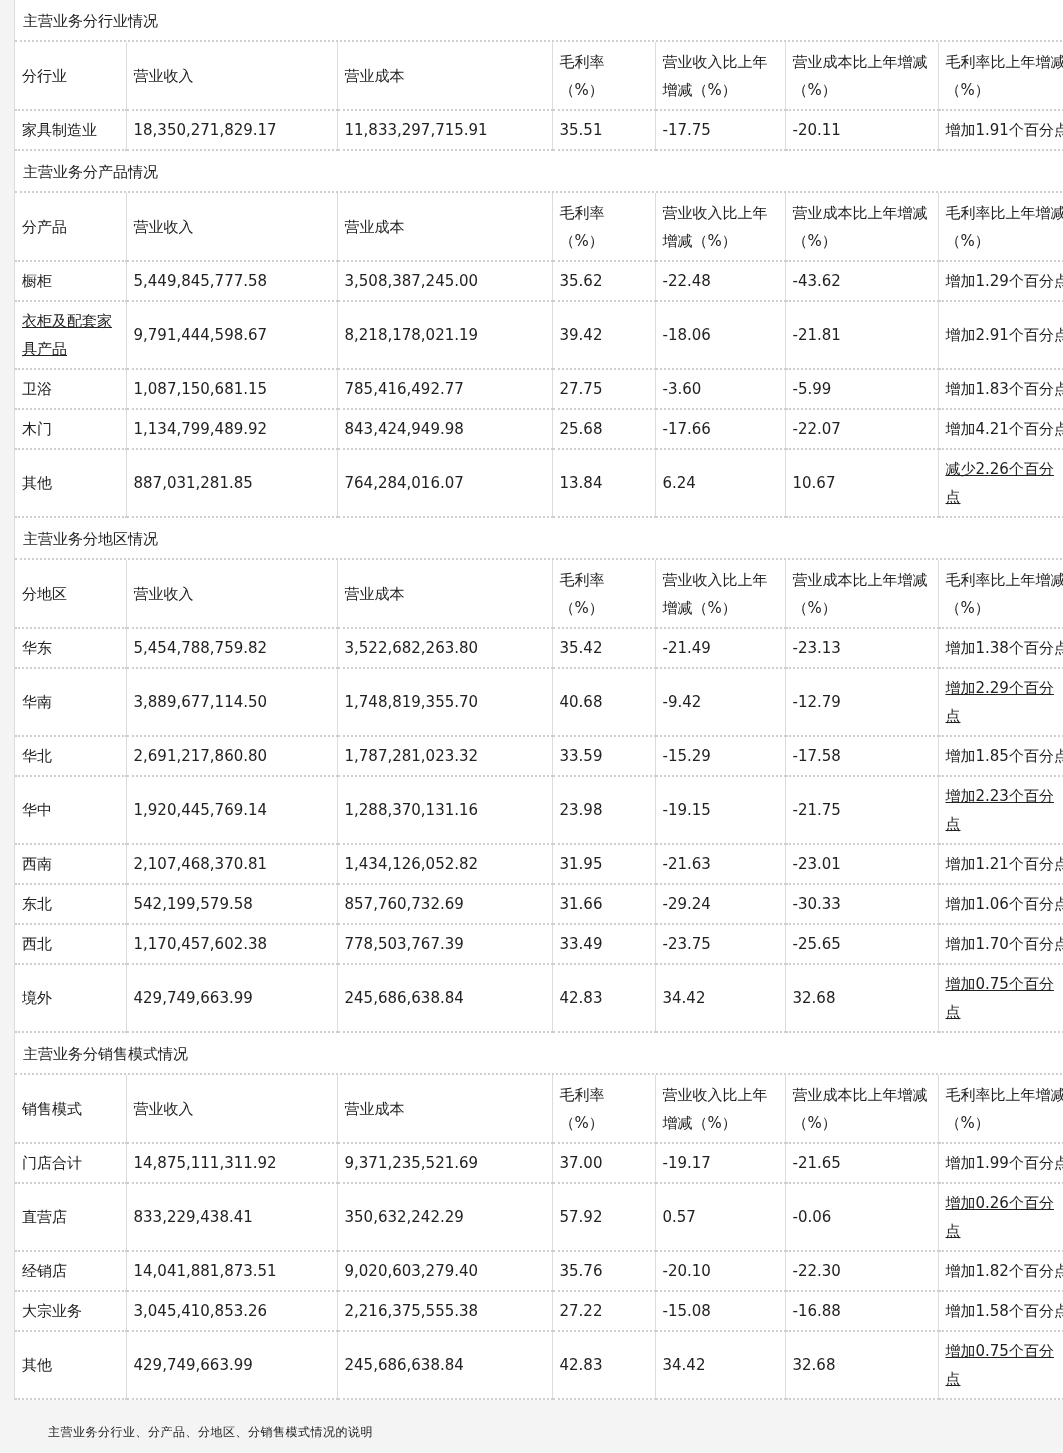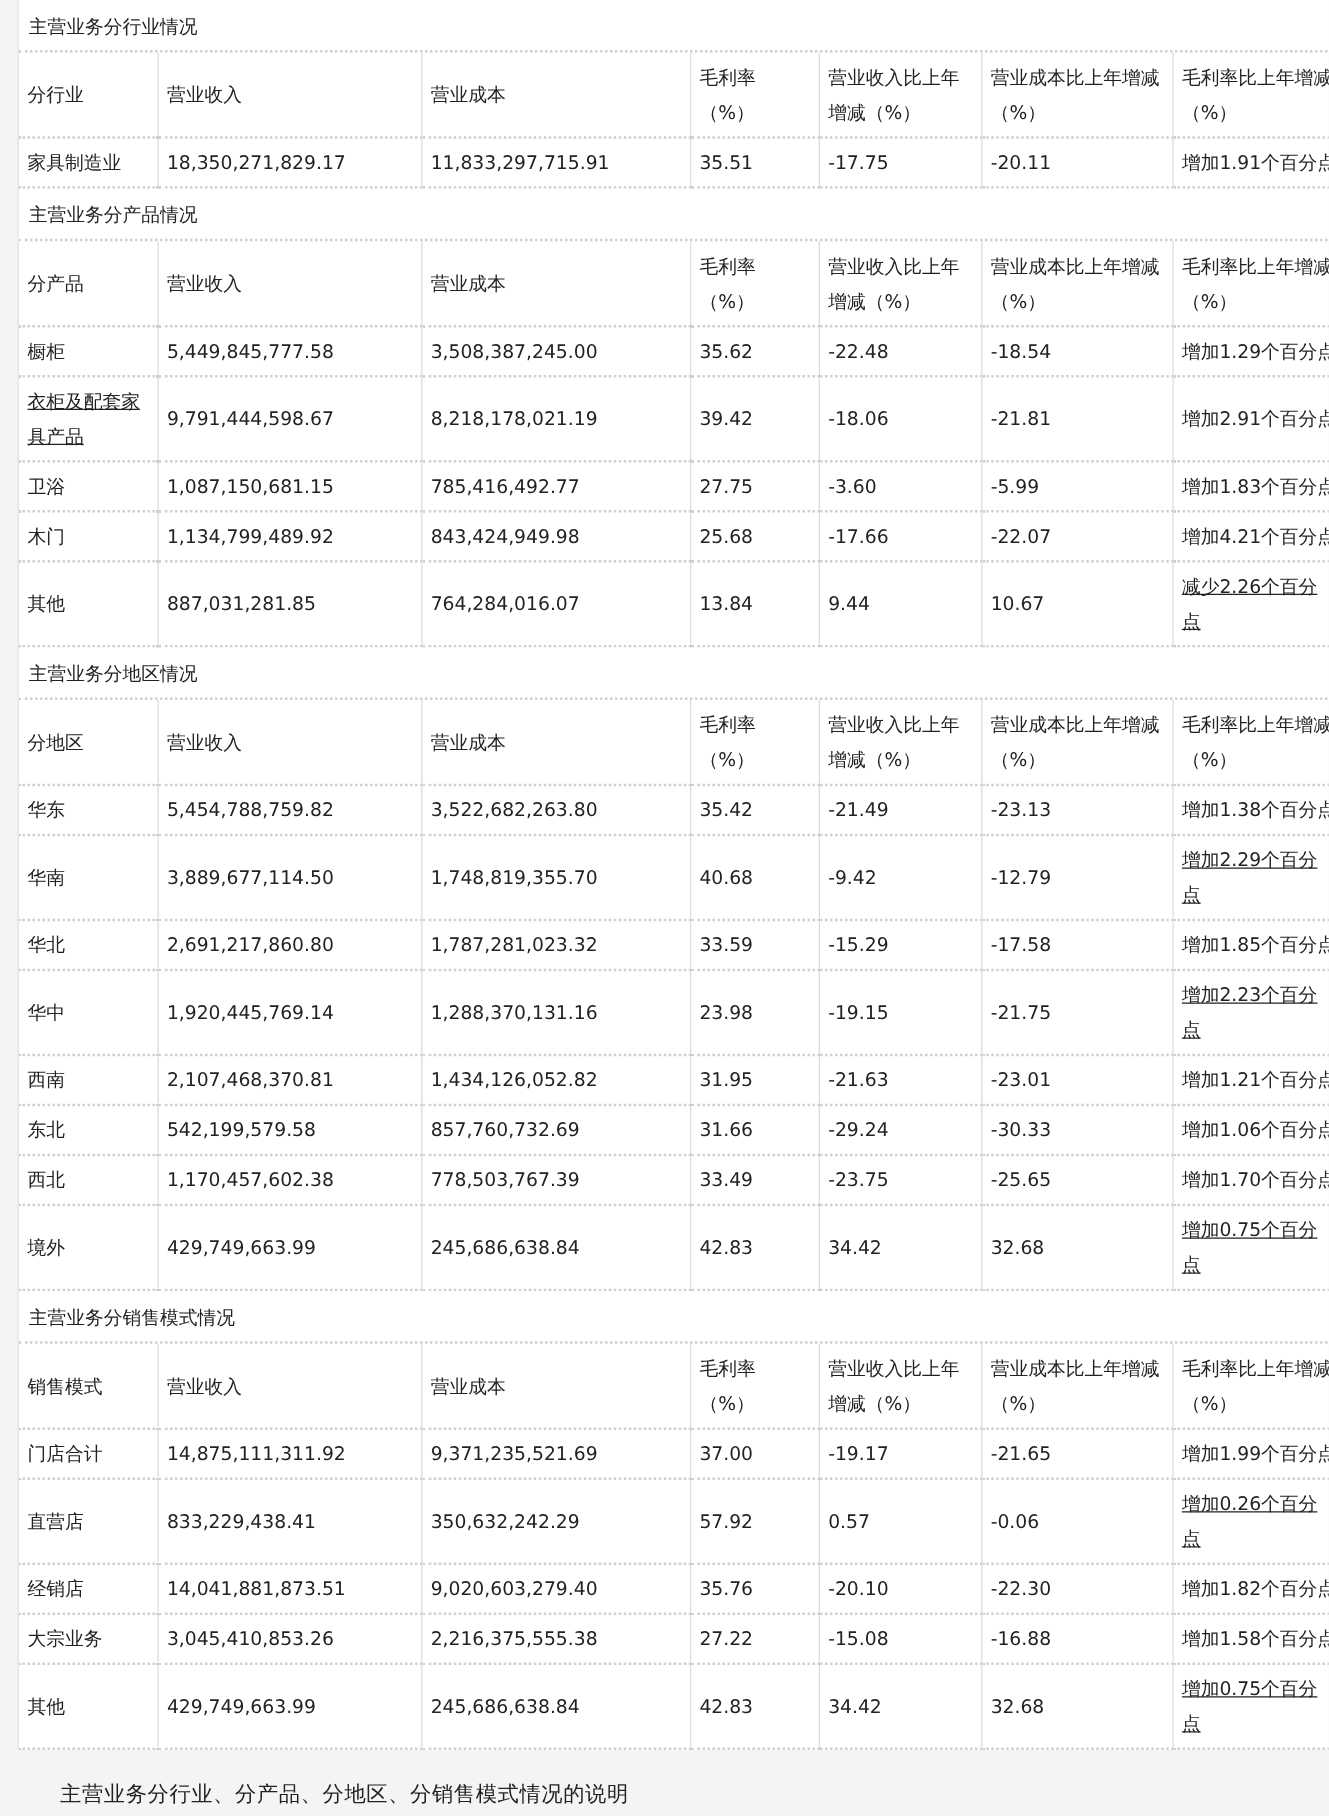--- a/index.html
+++ b/index.html
@@ -60,21 +60,21 @@
     tr.hdr td { height: 68px; }
     tr.r1 td { height: 40px; white-space: nowrap; }
     tr.r1 td:last-child { white-space: nowrap; }
     tr.r2 td { height: 68px; }
     tr.r2 td.wrap { white-space: normal; text-decoration: underline; }
     td.wrap { white-space: normal !important; margin-left: 21px; }
     .footer-note {
       position: absolute;
       left: 48px;
       top: 1424px;
-      font-size: 17px;
+      font-size: 12px;
       color: #222;
       letter-spacing: 0.5px;
     }
   </style>
 </head>
 <body>
 
 <div class="page">
 
   <div class="section-title">主营业务分行业情况</div>
@@ -130,21 +130,21 @@
       <td class="wrap">营业收入比上年增减（%）</td>
       <td class="wrap">营业成本比上年增减（%）</td>
       <td class="wrap">毛利率比上年增减（%）</td>
     </tr>
     <tr class="r1">
       <td>橱柜</td>
       <td>5,449,845,777.58</td>
       <td>3,508,387,245.00</td>
       <td>35.62</td>
       <td>-22.48</td>
-      <td>-18.54</td>
+      <td>-43.62</td>
       <td>增加1.29个百分点</td>
     </tr>
     <tr class="r2">
       <td class="wrap">衣柜及配套家具产品</td>
       <td>9,791,444,598.67</td>
       <td>8,218,178,021.19</td>
       <td>39.42</td>
       <td>-18.06</td>
       <td>-21.81</td>
       <td>增加2.91个百分点</td>
@@ -165,21 +165,21 @@
       <td>25.68</td>
       <td>-17.66</td>
       <td>-22.07</td>
       <td>增加4.21个百分点</td>
     </tr>
     <tr class="r2">
       <td>其他</td>
       <td>887,031,281.85</td>
       <td>764,284,016.07</td>
       <td>13.84</td>
-      <td>9.44</td>
+      <td>6.24</td>
       <td>10.67</td>
       <td class="wrap">减少2.26个百分点</td>
     </tr>
   </tbody>
     </table>
 
   <div class="section-title">主营业务分地区情况</div>
   <table>
     <colgroup>
         <col class="c0">

